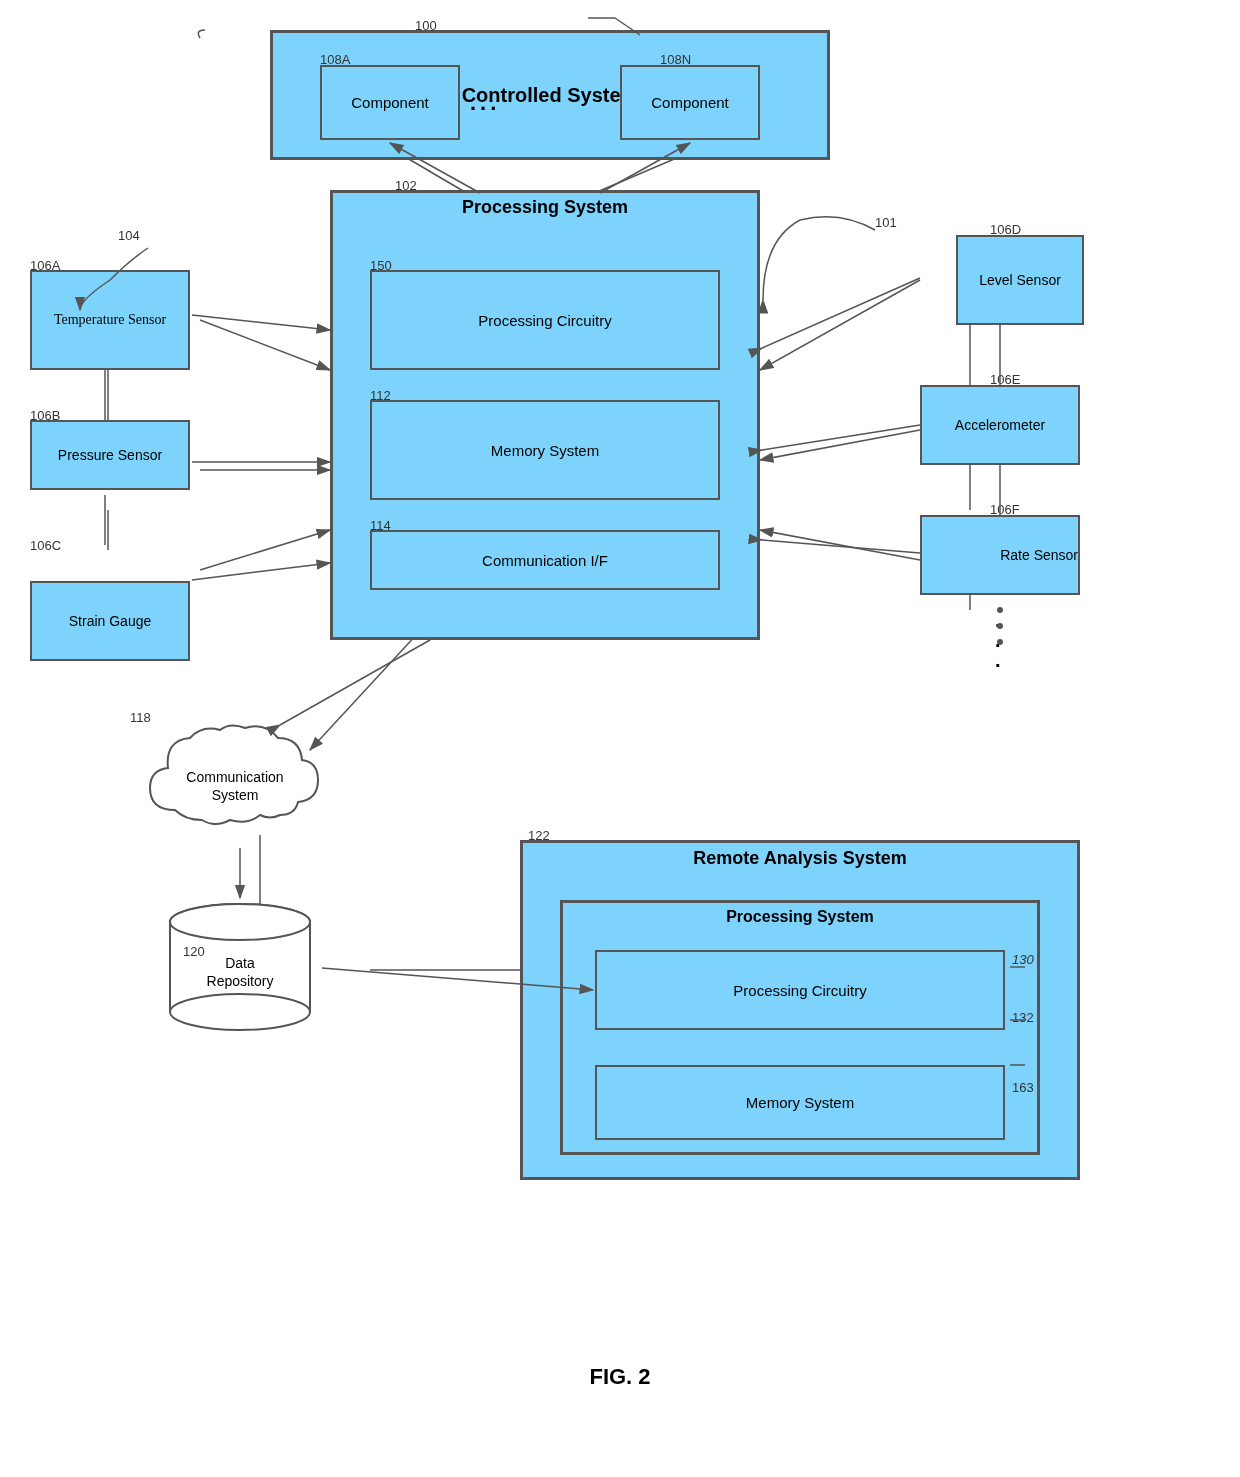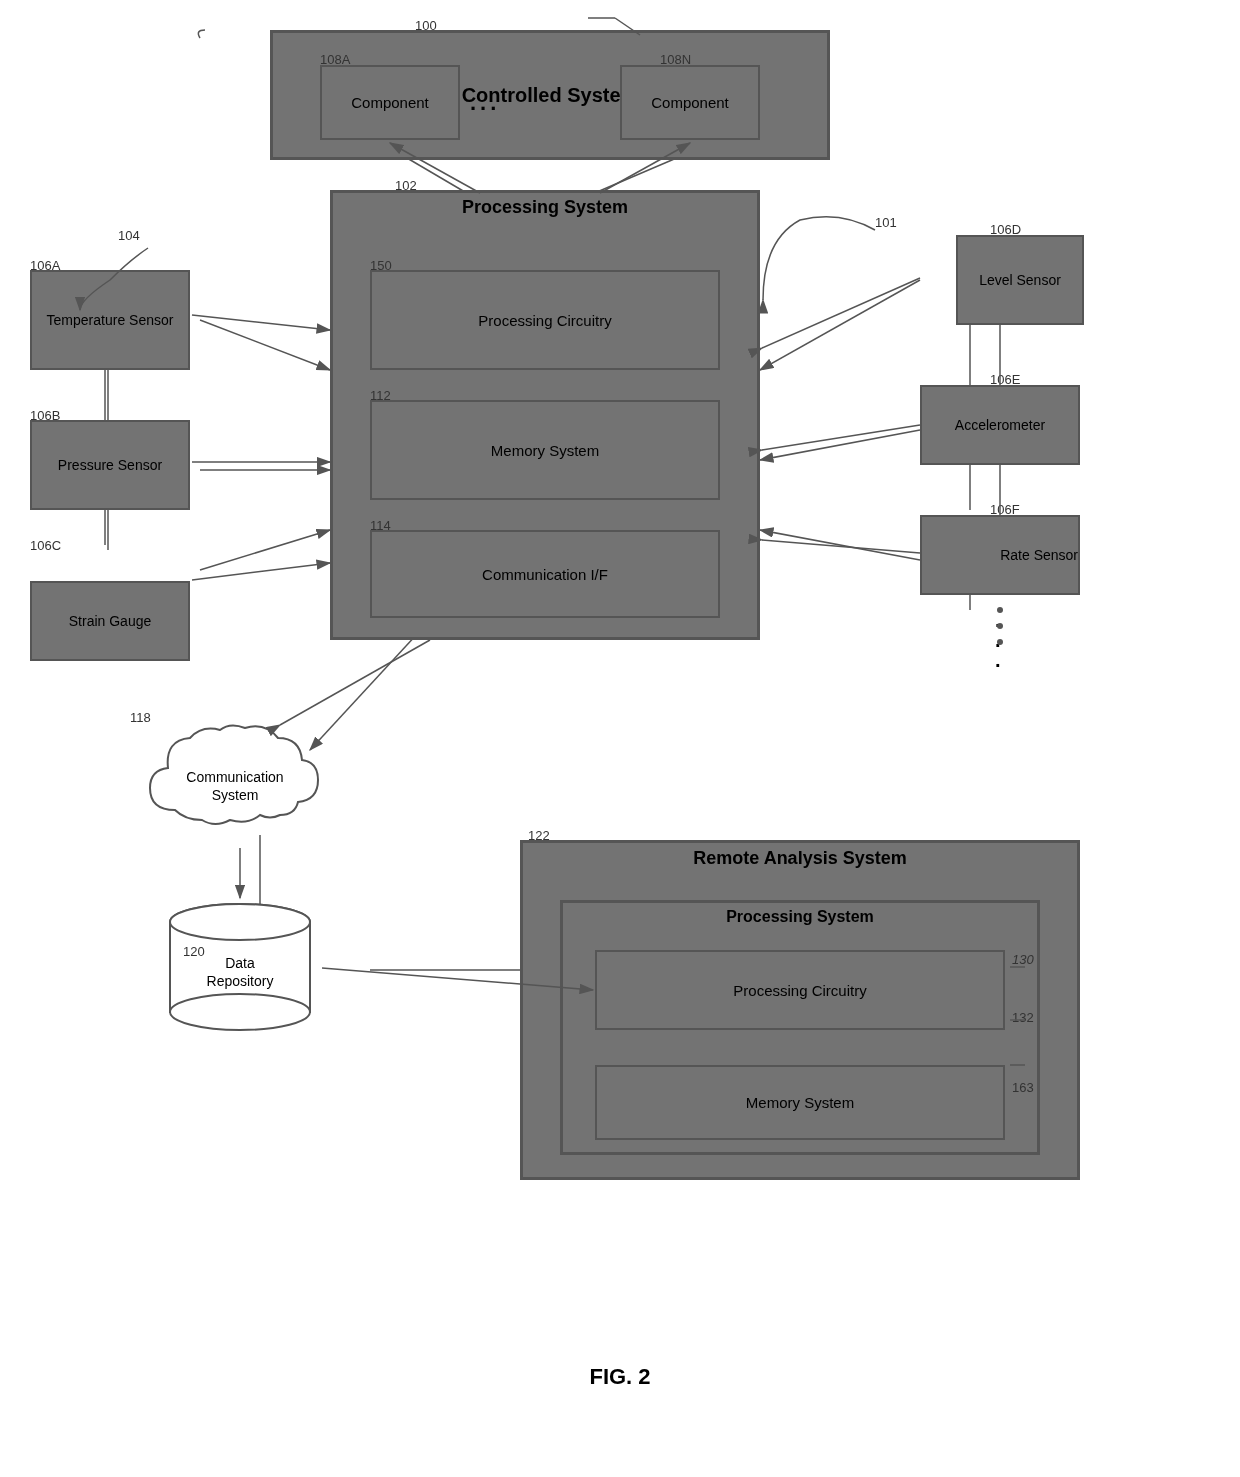--- a/index.html
+++ b/index.html
@@ -13,21 +13,21 @@
     }
     .diagram-container {
       position: relative;
       width: 1240px;
       height: 1420px;
     }
     
     .box {
       position: absolute;
       border: 2px solid #555;
-      background: #737373;
+      background: #7dd3fc;
       display: flex;
       align-items: center;
       justify-content: center;
       text-align: center;
       font-size: 15px;
     }
     .outer-box {
       border: 3px solid #555;
     }
     
@@ -131,31 +131,31 @@
   <div class="box" style="left:370px; top:270px; width:350px; height:100px;">
     <span>Processing Circuitry</span>
   </div>
   <span class="ref-label" style="left:370px; top:258px;">150</span>
 
   <div class="box" style="left:370px; top:400px; width:350px; height:100px;">
     <span>Memory System</span>
   </div>
   <span class="ref-label" style="left:370px; top:388px;">112</span>
 
-  <div class="box" style="left:370px; top:530px; width:350px; height:88px;">
+  <div class="box" style="left:370px; top:530px; width:350px; height:60px;">
     <span>Communication I/F</span>
   </div>
   <span class="ref-label" style="left:370px; top:518px;">114</span>
 
-  <div class="box" style="left:30px; top:270px; width:160px; height:100px;">
+  <div class="box" style="left:30px; top:270px; width:160px; height:100px;font-family:Liberation Serif, serif;">
     <span style="font-size:14px;">Temperature Sensor</span>
   </div>
   <span class="ref-label" style="left:30px; top:258px;">106A</span>
 
-  <div class="box" style="left:30px; top:420px; width:160px; height:90px;">
+  <div class="box" style="left:30px; top:420px; width:160px; height:70px;">
     <span style="font-size:14px;">Pressure Sensor</span>
   </div>
   <span class="ref-label" style="left:30px; top:408px;">106B</span>
 
   <div class="box" style="left:30px; top:581px; width:160px; height:80px;align-items:center;">
     <span style="font-size:14px;">Strain Gauge</span>
   </div>
   <span class="ref-label" style="left:30px; top:538px;">106C</span>
 
   <div class="box" style="left:920px; top:235px; width:128px; height:90px;margin-left:36px;">

